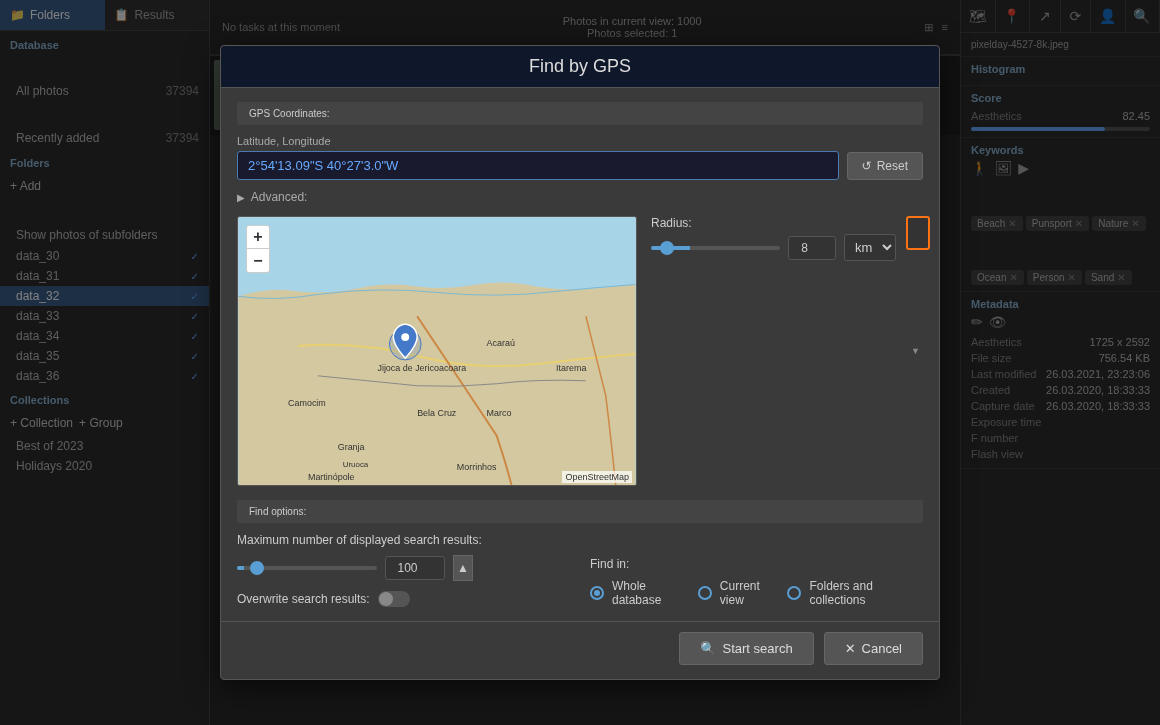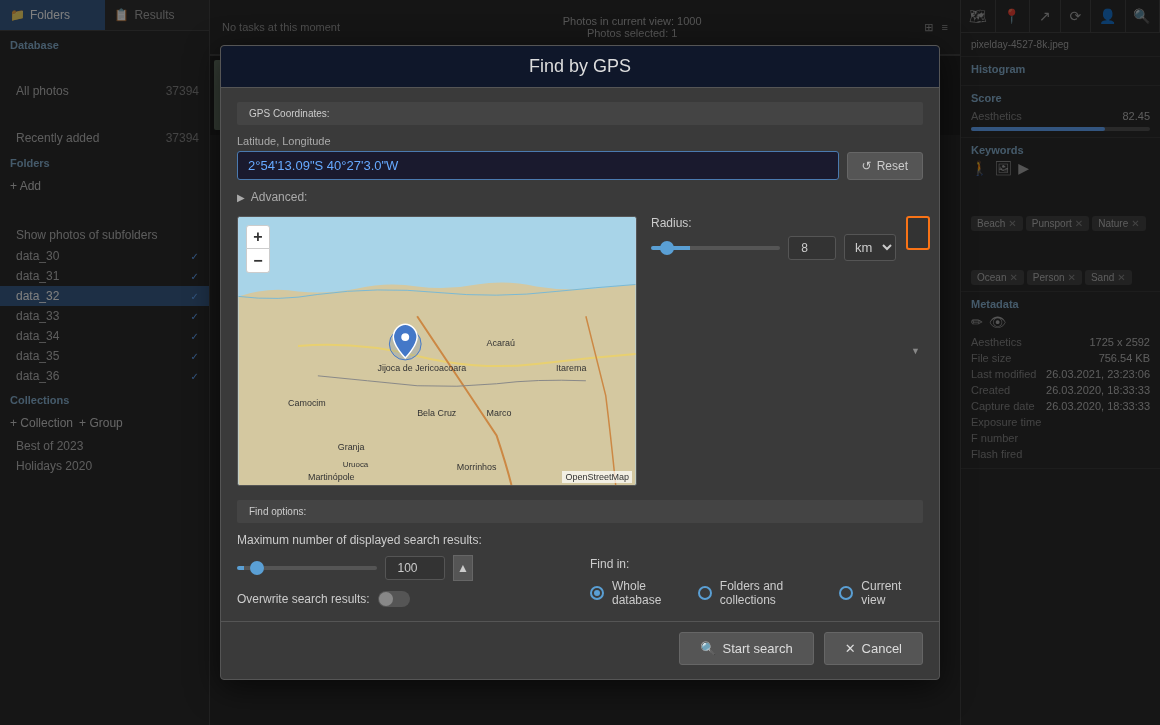--- a/index.html
+++ b/index.html
@@ -716,21 +716,21 @@
       </div>
       <div class="rp-row">
         <span class="rp-label">Exposure time</span>
         <span class="rp-value"></span>
       </div>
       <div class="rp-row">
         <span class="rp-label">F number</span>
         <span class="rp-value"></span>
       </div>
       <div class="rp-row">
-        <span class="rp-label">Flash fired</span>
+        <span class="rp-label">Flash view</span>
         <span class="rp-value"></span>
       </div>
     </div>
   </div>
 </div>
 
 <div class="modal-overlay">
   <div class="modal">
     <div class="modal-header">
       <span>Find by GPS</span>
@@ -841,25 +841,25 @@
         </div>
         <div class="find-right">
           <div class="find-label">Find in:</div>
           <div class="radio-group">
             <div class="radio-item">
               <div class="radio-circle checked"></div>
               <span>Whole database</span>
             </div>
             <div class="radio-item">
               <div class="radio-circle"></div>
-              <span>Folders and collections</span>
+              <span>Current view</span>
             </div>
             <div class="radio-item">
               <div class="radio-circle"></div>
-              <span>Current view</span>
+              <span>Folders and collections</span>
             </div>
           </div>
         </div>
       </div>
     </div>
 
     <div class="modal-footer">
       <button class="btn-start">
         <span>🔍</span>
         <span>Start search</span>

